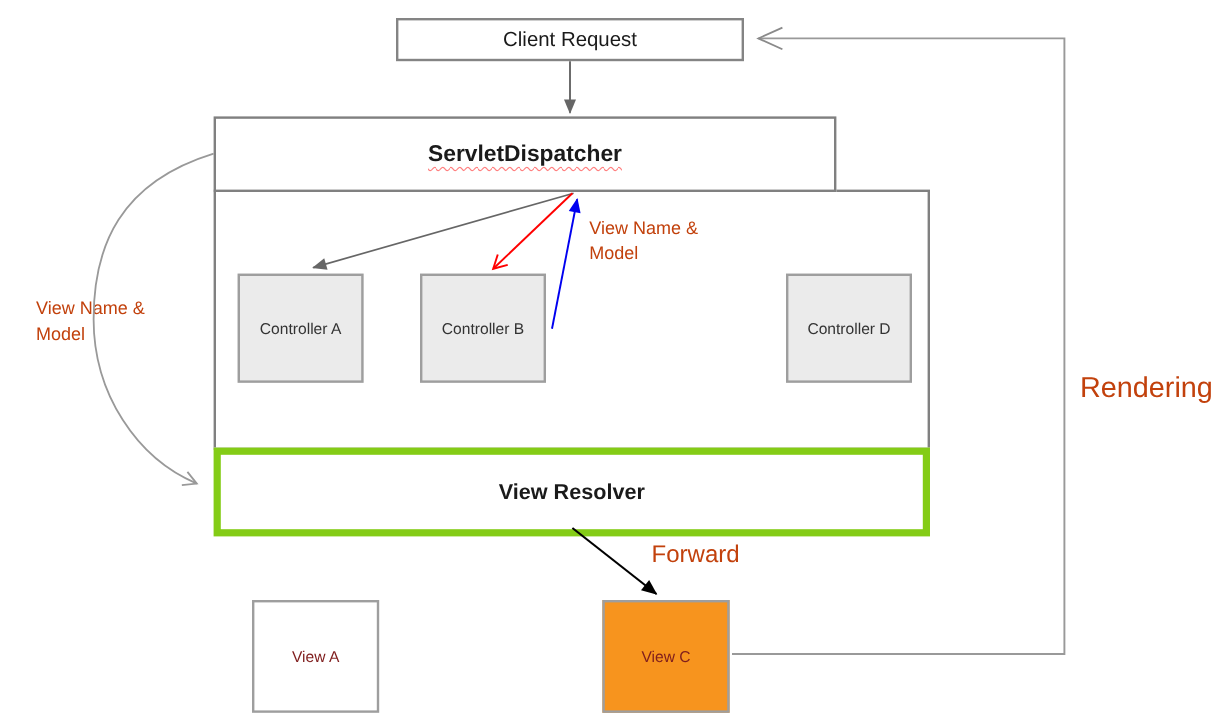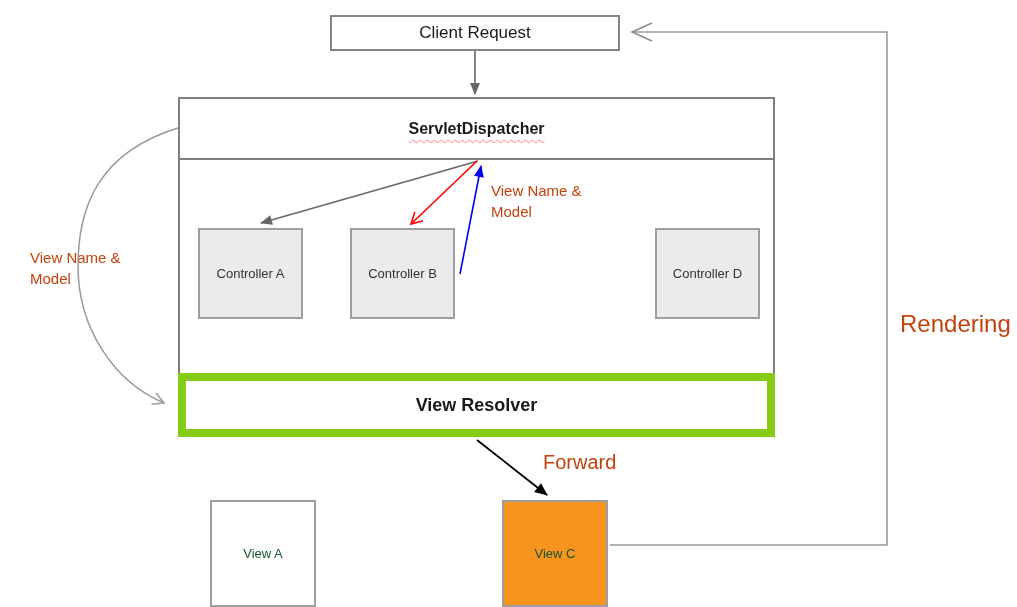--- a/index.html
+++ b/index.html
@@ -7,32 +7,32 @@
     position:relative; width:1017px; height:607px; background:#ffffff;
     font-family:"Liberation Sans", sans-serif; overflow:hidden;padding-left:27px;
   }
   .box {
     position:absolute; box-sizing:border-box; background:#ffffff;
     display:flex; align-items:center; justify-content:center;
     text-align:center; color:#1a1a1a; z-index:2;
   }
   .client-request { left:330px; top:15px; width:290px; height:36px;
     border:2px solid #848484; font-size:17px; }
-  .dispatcher-header { left:178px; top:97px; width:597px; height:63px;
-    border:2px solid #808080; font-weight:bold; font-size:16px; z-index:1; }
+  .dispatcher-header { left:178px; top:97px; width:519px; height:63px;
+    border:2px solid #808080; font-weight:bold; font-size:19px; z-index:1; }
   .dispatcher-body { left:178px; top:158px; width:597px; height:217px;
     border:2px solid #808080; z-index:0; }
-  .view-resolver { left:178px; top:373px; width:597px; height:64px;
-    border:8px solid #84cc16; font-weight:bold; font-size:18px; z-index:1; }
+  .view-resolver { left:178px; top:373px; width:597px; height:74px;
+    border:6px solid #84cc16; font-weight:bold; font-size:18px; z-index:1; }
   .controller { top:228px; width:105px; height:91px; background:#ebebeb;
     border:2px solid #9e9e9e; font-size:13px; color:#333; }
   .ctrl-a { left:198px; } .ctrl-b { left:350px; }
   .ctrl-c { left:502px; } .ctrl-d { left:655px; }
-  .view-box { top:500px; width:106px; height:107px; background:#ffffff;
-    border:2px solid #9e9e9e; font-size:13px; color:#14532d; }
+  .view-box { top:500px; width:106px; height:94px; background:#ffffff;
+    border:2px solid #9e9e9e; font-size:13px; color:#7f1d1d; }
   .view-a { left:210px; } .view-b { left:356px; }
   .view-c { left:502px; background:#F7941E; }
   .squiggle {
     text-decoration-line: underline; text-decoration-style: wavy;
     text-decoration-color:#ff8080; text-decoration-thickness:1px;
     text-underline-offset:5px;
   }
   .label { position:absolute; color:#c2410c; white-space:pre-line; z-index:2; }
   .lbl-vnm-left  { left:30px;  top:247px; font-size:15px; line-height:21px; }
   .lbl-vnm-right { left:491px; top:180px; font-size:15px; line-height:21px; }

